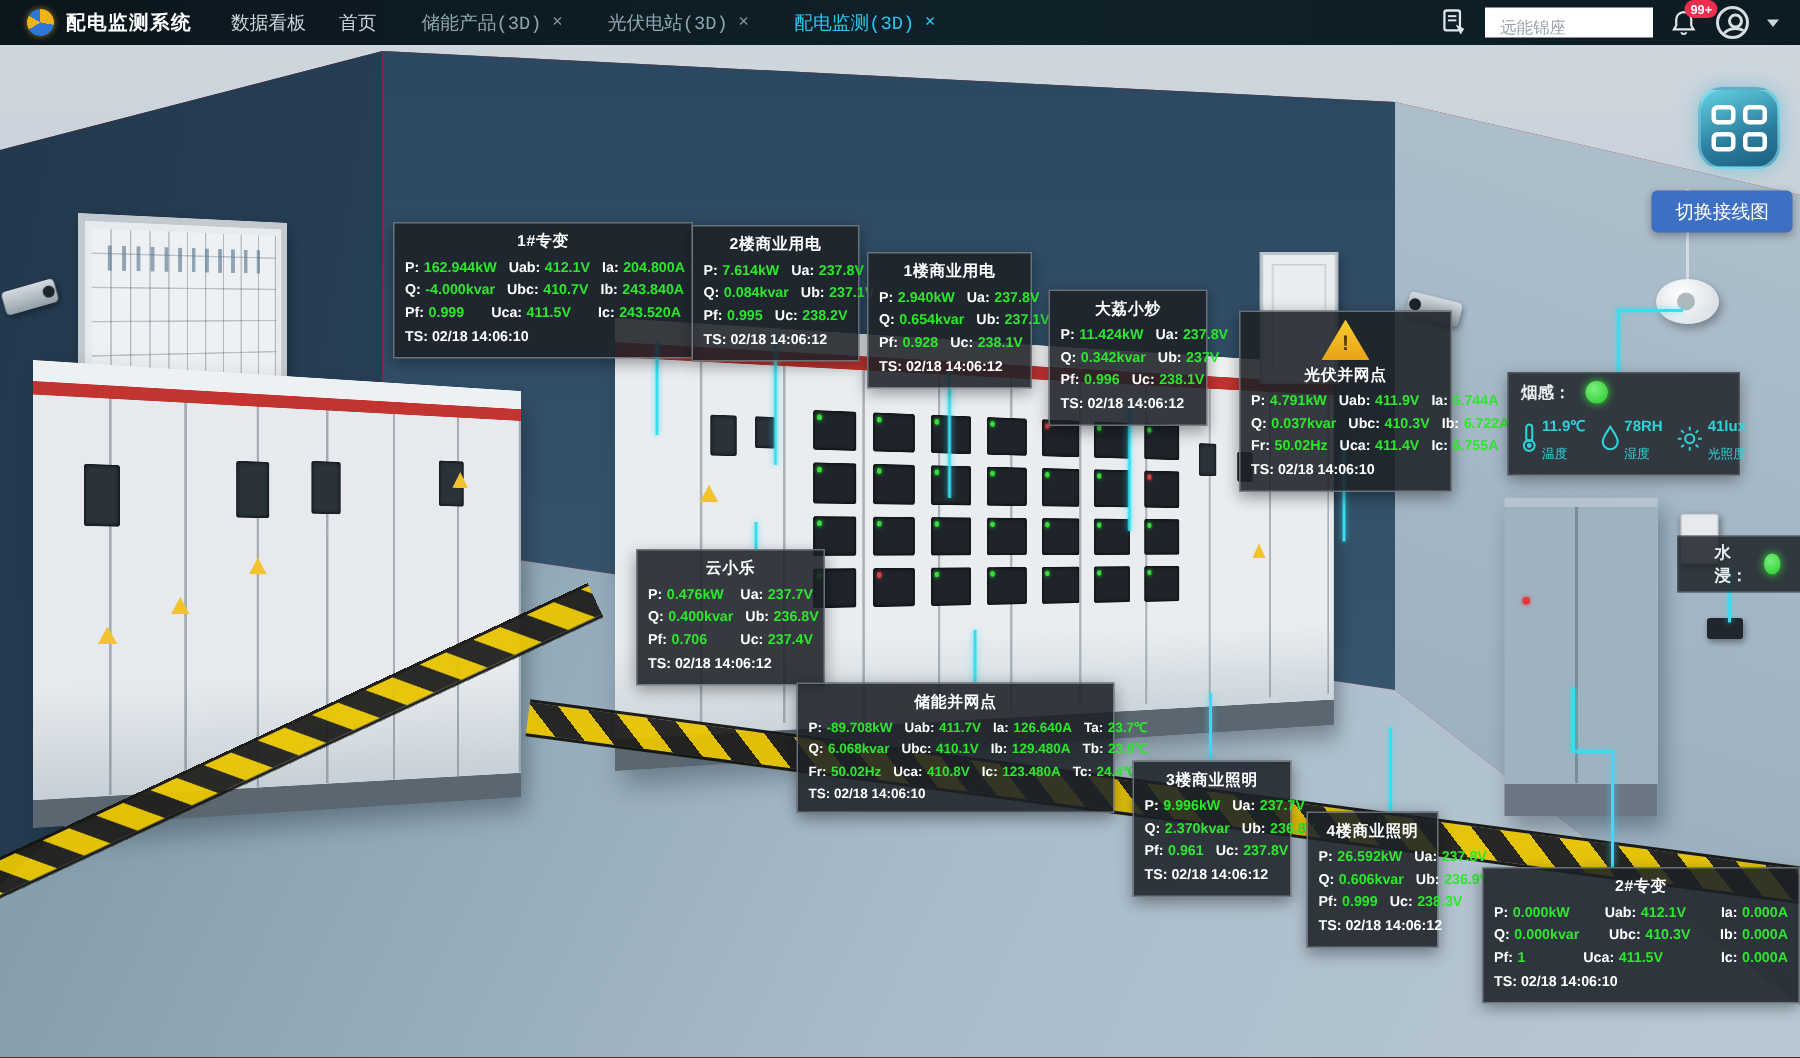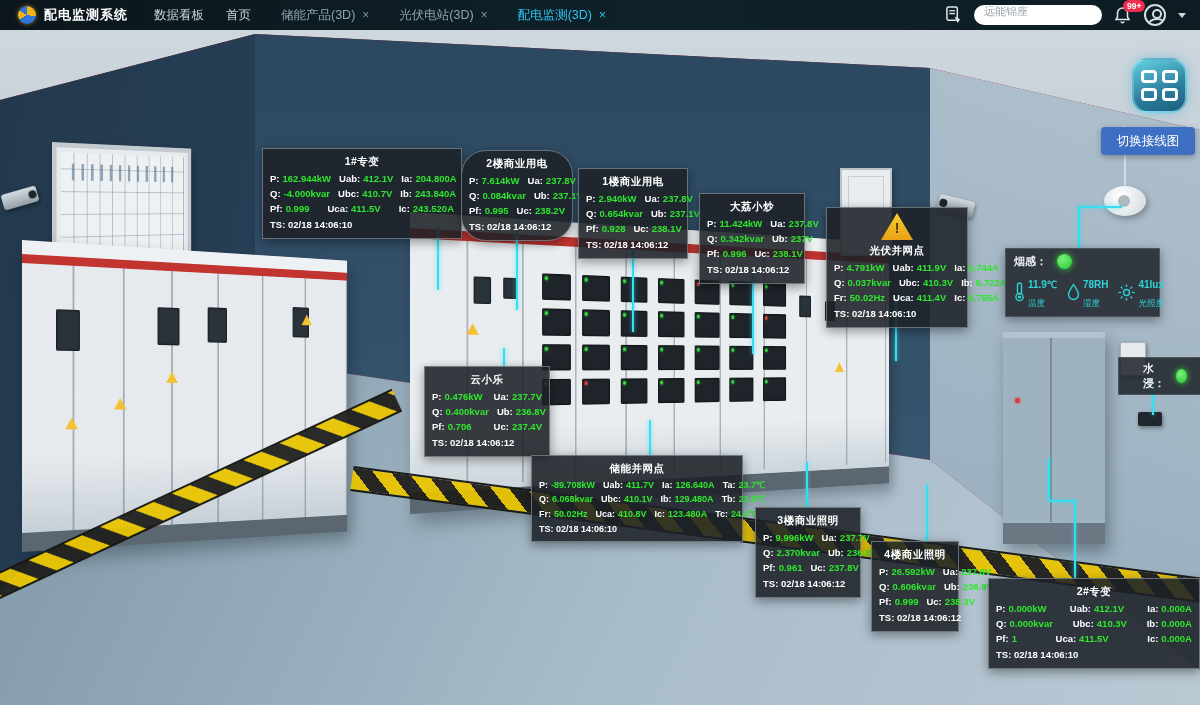--- a/index.html
+++ b/index.html
@@ -6,27 +6,27 @@
   body{font-family:"Liberation Sans",sans-serif;background:#000;}
   .stage{position:relative;width:1200px;height:705px;overflow:hidden;background:#b91c1c;}
 
   
   .nav{position:absolute;top:0;left:0;width:1200px;height:30px;background:linear-gradient(90deg,#0b161c,#0f2129 55%,#0d1c23);display:flex;align-items:center;z-index:60;}
   .logo{width:18px;height:18px;border-radius:50%;margin:0 8px 0 18px;background:conic-gradient(#f0b419 0 100deg,#2e77d6 100deg 240deg,#f0b419 240deg 300deg,#2e77d6 300deg);box-shadow:0 0 4px rgba(240,180,25,.6);}
   .app-title{color:#fff;font-size:13px;font-weight:bold;letter-spacing:1px;margin-right:26px;}
   .menu{display:flex;gap:22px;margin-right:30px;}
   .menu-item{color:#c9d6dc;font-size:12.5px;cursor:pointer;}
   .tabs{display:flex;gap:30px;}
-  .tab{display:flex;align-items:center;font-size:12.5px;color:#8fa6b0;cursor:pointer;}
+  .tab{display:flex;align-items:center;font-size:12.5px;color:#8fa6b0;cursor:pointer;font-family:Liberation Mono, monospace;}
   .tab .x{margin-left:7px;font-size:12px;color:#7e949e;}
   .tab.active{color:#2fc6f4;}
   .tab.active .x{color:#2fc6f4;}
   .nav-right{margin-left:auto;display:flex;align-items:center;gap:12px;padding-right:14px;}
   .doc-icon{width:16px;height:18px;position:relative;}
-  .search-pill{width:128px;height:20px;border-radius:10px;background:#fff;display:flex;align-items:flex-start;padding:0 10px;}
+  .search-pill{width:112px;height:20px;border-radius:0;background:#fff;display:flex;align-items:flex-end;padding:0 10px;}
   .search-pill input{border:none;outline:none;width:100%;font-size:11px;color:#3a454c;background:transparent;font-family:"Liberation Sans",sans-serif;}
   .search-pill input::placeholder{color:#9aa5ad;}
   .bell-wrap{position:relative;width:18px;height:18px;}
   .badge{position:absolute;top:-6px;left:9px;background:#ef2d4e;color:#fff;font-size:8.5px;font-weight:bold;border-radius:8px;padding:1px 4px;line-height:1.2;}
   .avatar{width:22px;height:22px;border-radius:50%;border:2px solid #d7dee3;position:relative;overflow:hidden;}
   .avatar::before{content:"";position:absolute;left:6px;top:3px;width:6px;height:6px;border-radius:50%;border:2px solid #d7dee3;}
   .avatar::after{content:"";position:absolute;left:2px;top:12px;width:14px;height:10px;border-radius:50% 50% 0 0;border:2px solid #d7dee3;border-bottom:none;}
   .caret{width:0;height:0;border-left:4px solid transparent;border-right:4px solid transparent;border-top:5px solid #cfd6db;}
 
   
@@ -317,21 +317,21 @@
           <span class="cell"><span class="lab">Ubc:</span><span class="val">410.7V</span></span>
           <span class="cell"><span class="lab">Ib:</span><span class="val">243.840A</span></span>
         </div>
         <div class="prow">
           <span class="cell"><span class="lab">Pf:</span><span class="val">0.999</span></span>
           <span class="cell"><span class="lab">Uca:</span><span class="val">411.5V</span></span>
           <span class="cell"><span class="lab">Ic:</span><span class="val">243.520A</span></span>
         </div>
         <div class="pts">TS: 02/18 14:06:10</div>
       </div>
-    <div class="dp" style="left:461px;top:120px;width:112px;border-radius:25px;">
+    <div class="dp" style="left:461px;top:120px;width:112px;">
         <div class="ptitle">2楼商业用电</div>
         <div class="prow">
           <span class="cell"><span class="lab">P:</span><span class="val">7.614kW</span></span>
           <span class="cell"><span class="lab">Ua:</span><span class="val">237.8V</span></span>
         </div>
         <div class="prow">
           <span class="cell"><span class="lab">Q:</span><span class="val">0.084kvar</span></span>
           <span class="cell"><span class="lab">Ub:</span><span class="val">237.1V</span></span>
         </div>
         <div class="prow">

